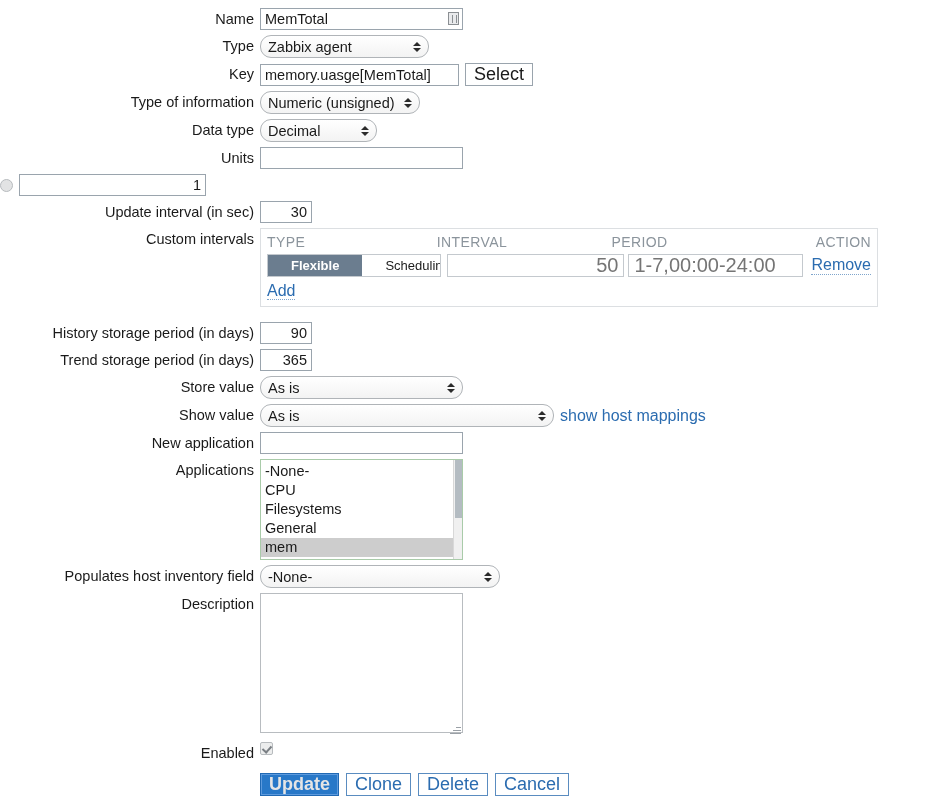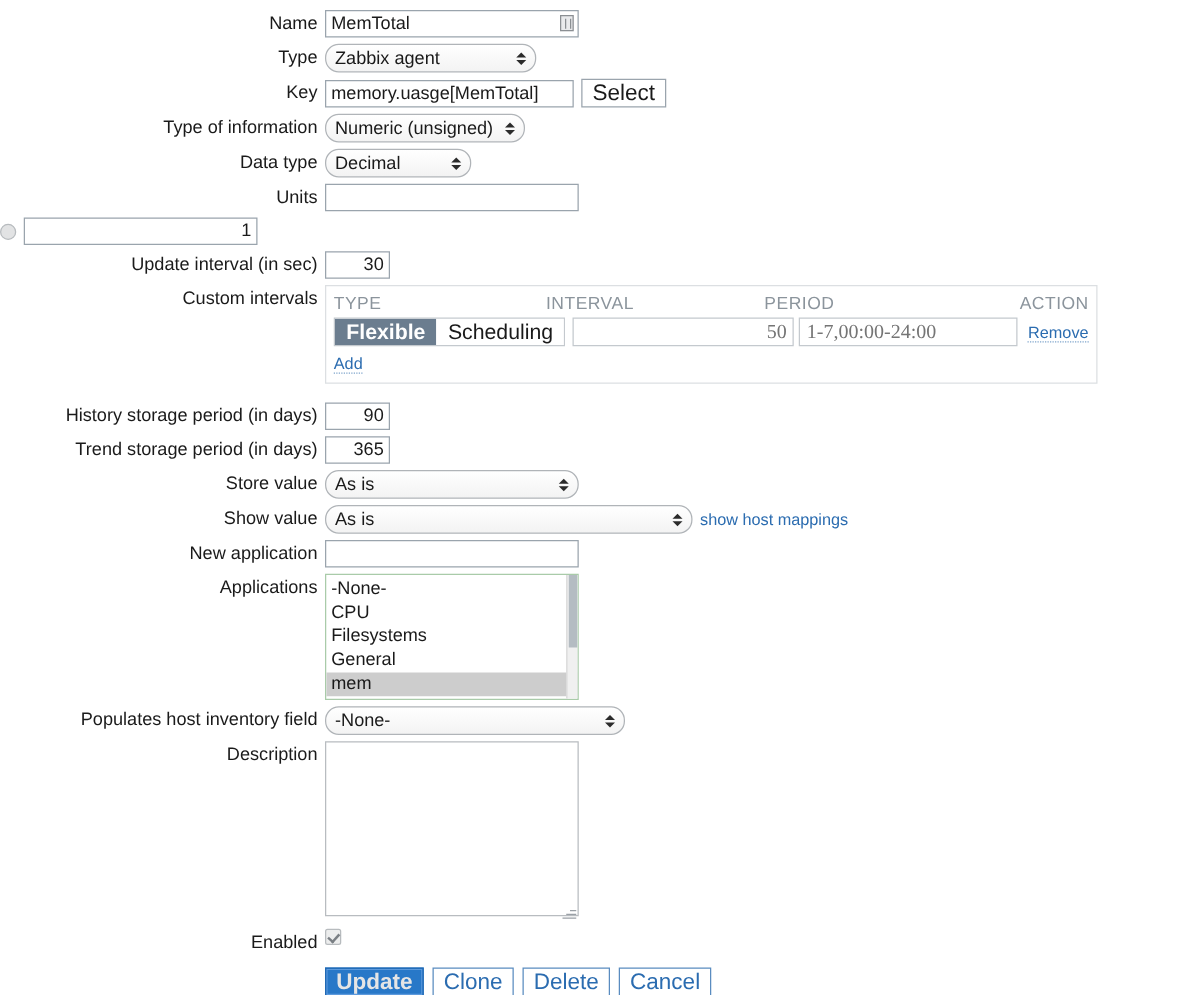--- a/index.html
+++ b/index.html
@@ -154,46 +154,46 @@
   .ci-head .c-act  { width: 80px; text-align: right; }
   .ci-row { display: flex; align-items: center; }
   .seg {
     display: inline-flex;
     height: 23px;
     border: 1px solid #c4c9ce;
     overflow: hidden;
   }
   .seg span {
     display: inline-flex; align-items: center; justify-content: center;
-    font-size: 17px;
-    padding: 0 9px;
+    font-size: 13px;
+    padding: 0 23px;
     background: #fff;
     color: #1a1a1a;
     cursor: pointer;
   }
   .seg span.active {
     background: #6b7d8f;
     color: #ffffff;
     font-weight: bold;
   }
   .ci-int, .ci-per {
-    font-family: Liberation Serif, serif;
-    font-size: 16px;
+    font-family: Liberation Sans, sans-serif;
+    font-size: 20px;
     height: 23px;
     border: 1px solid #c4c9ce;
     background: #fff;
     color: #c2410c;
     padding: 1px 5px;
     outline: none;
   }
   .ci-int { width: 177px; text-align: right; margin-left: 6px; }
   .ci-per { width: 175px; text-align: left; margin-left: 4px; }
   .lnk {
     color: #2b6cb0;
-    font-size: 13px;
+    font-size: 16px;
     text-decoration: none;
     border-bottom: 1px dotted #7fa5cc;
     cursor: pointer;
     margin-left: 8px;
   }
   .lnk-plain { border-bottom: none; text-decoration: none; margin-left: 0; }
   .ci-add { margin-top: 5px; }
   .ci-add .lnk { margin-left: 0; }
 
   

